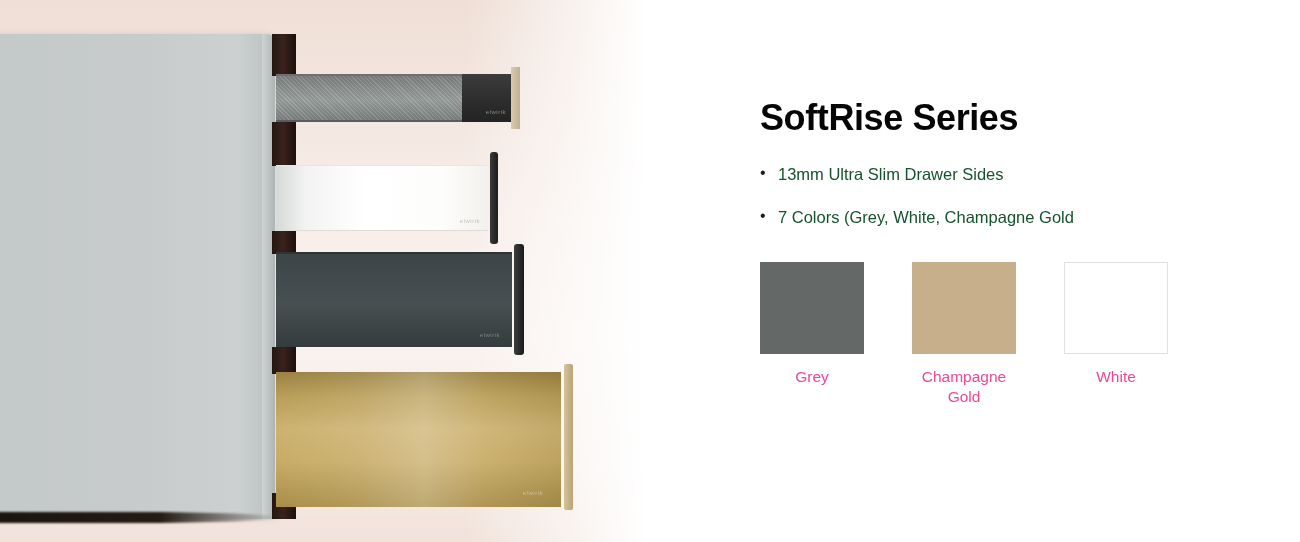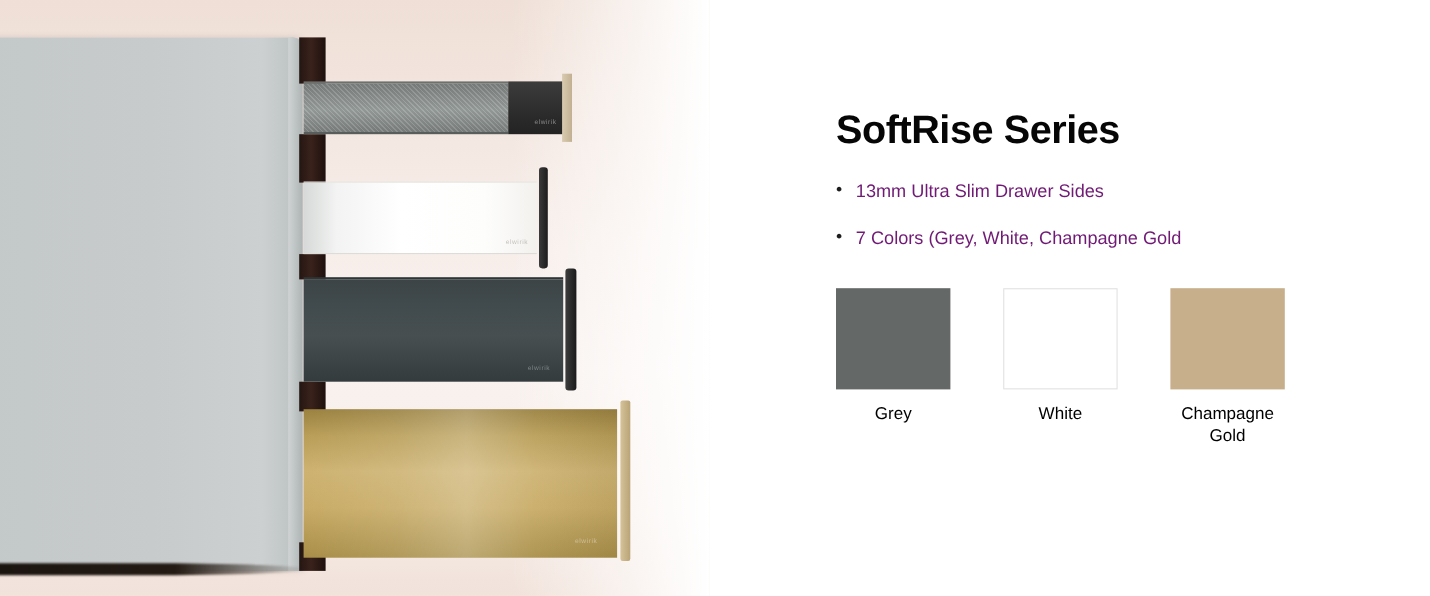--- a/index.html
+++ b/index.html
@@ -192,21 +192,21 @@
   }
   .features {
     list-style: none;
     margin: 26px 0 0 0;
     padding: 0;
   }
   .features li {
     position: relative;
     padding-left: 18px;
     font-size: 16.5px;
-    color: #701a75;
+    color: #14532d;
     line-height: 1.25;
     margin-bottom: 23px;
   }
   .features li::before {
     content: "\2022";
     position: absolute;
     left: 0;
     top: -1px;
     font-size: 16px;
     color: #1d1d1d;
@@ -225,21 +225,21 @@
     width: 104px;
     height: 92px;
     box-sizing: border-box;
   }
   .chip-grey  { background: #646867; }
   .chip-white { background: #ffffff; border: 1px solid #e2e2e2; }
   .chip-gold  { background: #c8af8c; }
   .swatch-label {
     margin-top: 13px;
     font-size: 15.5px;
-    color: #000000;
+    color: #ec4899;
     line-height: 1.28;
   }
 </style>
 </head>
 <body>
 
 <div class="page">
 
   <div class="photo-panel">
 
@@ -292,25 +292,25 @@
     </ul>
 
     <div class="swatches">
 
       <div class="swatch">
         <div class="chip chip-grey"></div>
         <div class="swatch-label">Grey</div>
       </div>
 
       <div class="swatch">
+        <div class="chip chip-gold"></div>
+        <div class="swatch-label">Champagne Gold</div>
+      </div>
+
+      <div class="swatch">
         <div class="chip chip-white"></div>
         <div class="swatch-label">White</div>
       </div>
 
-      <div class="swatch">
-        <div class="chip chip-gold"></div>
-        <div class="swatch-label">Champagne Gold</div>
-      </div>
-
     </div>
   </div>
 
 </div>
 
 </body></html>

